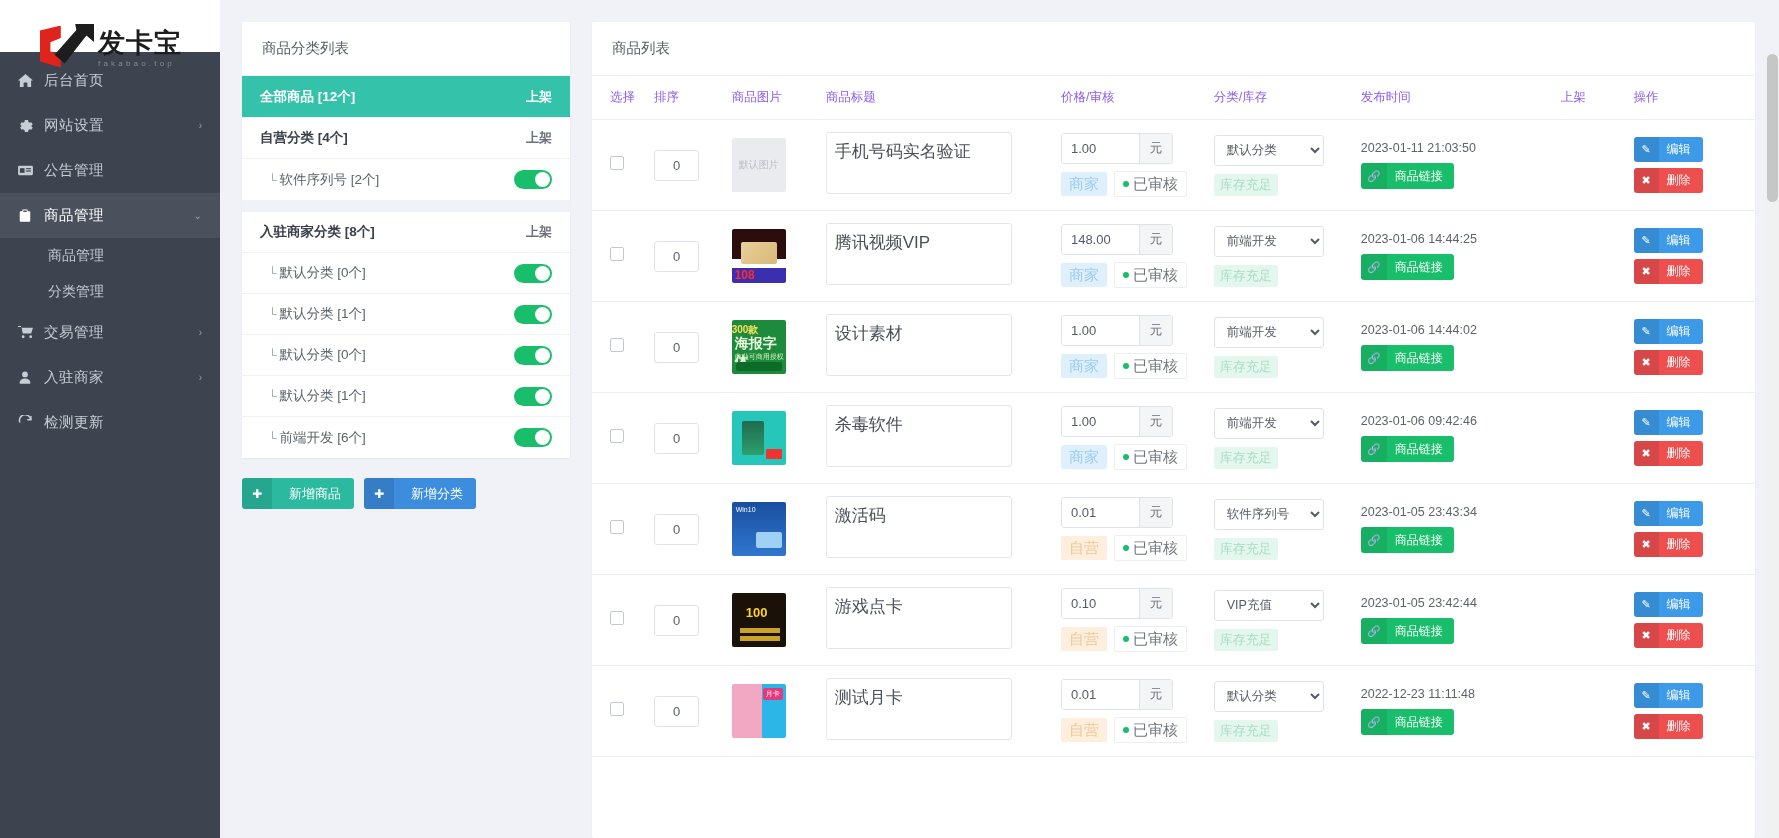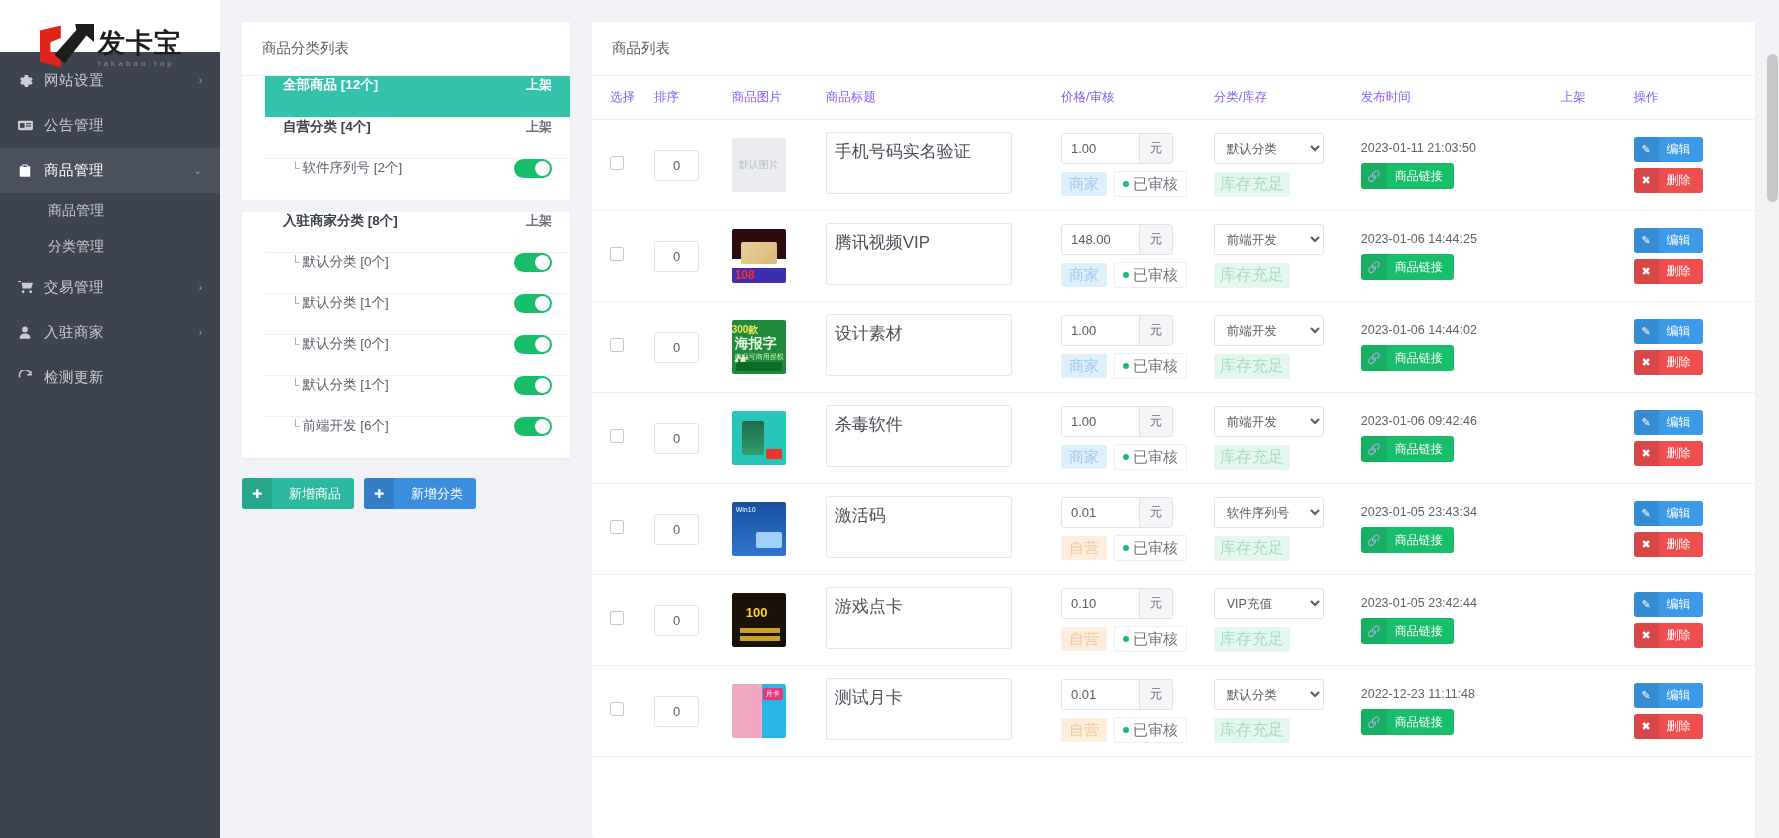--- a/index.html
+++ b/index.html
@@ -70,23 +70,23 @@
   .content { flex: 1; display: flex; gap: 22px; padding: 22px 24px 0 22px; min-height: 0; position: relative; }
 
   
   .left-col { width: 328px; flex: 0 0 328px; display: flex; flex-direction: column; }
   .card { background: #ffffff; border-radius: 2px; box-shadow: 0 1px 2px rgba(0,0,0,.05); }
   .card-head {
     padding: 17px 20px; font-size: 14.5px; color: #555b66; border-bottom: 1px solid #eef0f3;
   }
   .cat-group { background:#fff; }
   .cat-row {
-    display: flex; justify-content: space-between;
+    display: flex; align-items: center; justify-content: space-between;
     padding: 0 18px; height: 41px; font-size: 13.5px; color: #4a5059;
-    border-bottom: 1px solid #f0f2f5; cursor: pointer; margin-left: 23px;
+    border-bottom: 1px solid #f0f2f5; cursor: pointer;
   }
   .cat-row:last-child { border-bottom: none; }
   .cat-row.selected { background: #34c2ab; color: #fff; font-weight: 700; height: 42px; }
   .cat-row.group-title { font-weight: 700; color: #3b4049; }
   .cat-row.child { padding-left: 26px; color: #5b626c; }
   .cat-row .tag-up { font-size: 13px; color: #6b717b; }
   .cat-row.selected .tag-up { color: #ffffff; }
   .cat-sep { height: 12px; background: #f1f2f7; }
   .child-label .corner { color:#9aa0aa; margin-right:3px; font-size:12px;}
   .switch {
@@ -153,21 +153,21 @@
   }
   .badge-merchant { background: #dff0fd; color: #9fcbef; }
   .badge-self { background: #fdeedd; color: #f0c89a; }
   .badge-audit { background: #fff; border: 1px solid #eceef1; color: #6f757e; }
   .dot-green { width: 6px; height: 6px; border-radius: 50%; background: #19be6b; display:inline-block; }
   .cat-select {
     width: 110px; height: 31px; border: 1px solid #dfe2e7; border-radius: 3px;
     font-size: 12.5px; color: #555b64; font-family: inherit; padding: 0 4px 0 8px; background: #fff;
     appearance: auto;
   }
-  .stock-badge { display:inline-block; margin-top: 8px; font-size: 16px; padding: 2px 6px; border-radius: 2px; background: #e4f7ee; color: #a8ddc4; }
+  .stock-badge { display:inline-block; margin-top: 8px; font-size: 13px; padding: 2px 6px; border-radius: 2px; background: #e4f7ee; color: #a8ddc4; }
   .time-txt { font-size: 12.5px; color: #5d636c; }
   .link-btn {
     display: inline-flex; align-items: center; border: none; border-radius: 3px;
     background: #19be6b; color: #fff; font-size: 12px; margin-top: 8px; cursor:pointer;
     height: 26px; overflow:hidden; font-family: inherit;
   }
   .link-btn .bi { width: 26px; height:26px; display:flex; align-items:center; justify-content:center; background: rgba(0,0,0,.08); font-size: 11px;}
   .link-btn .bl { padding: 0 11px 0 8px; }
   .act-col { display: flex; flex-direction: column; gap: 6px; align-items: flex-start; }
   .act-btn {
@@ -223,20 +223,28 @@
           <div class="brand-cn">发卡宝</div>
           <div class="brand-en">fakabao.top</div>
         </div>
       </div>
     </div>
 
     <nav class="nav">
       <div class="nav-item">
         <span class="ni-icon">
           <svg width="15" height="15" viewBox="0 0 16 16" fill="currentColor">
+              <path d="M8 1L0 8h2v7h4V10h4v5h4V8h2z"></path>
+            </svg>
+        </span>
+        <span class="ni-label">后台首页</span>
+      </div>
+      <div class="nav-item">
+        <span class="ni-icon">
+          <svg width="15" height="15" viewBox="0 0 16 16" fill="currentColor">
               <path d="M8 5a3 3 0 100 6 3 3 0 000-6zm6.4 3l1.3-1-1.5-2.6-1.6.6a6 6 0 00-1.6-1L10.7 2H7.3l-.3 2a6 6 0 00-1.6 1l-1.6-.6L2.3 7l1.3 1a6 6 0 000 .9L2.3 10l1.5 2.6 1.6-.6a6 6 0 001.6 1l.3 2h3.4l.3-2a6 6 0 001.6-1l1.6.6L15.7 10l-1.3-1z"></path>
             </svg>
         </span>
         <span class="ni-label">网站设置</span>
         <span class="ni-arrow">›</span>
       </div>
       <div class="nav-item">
         <span class="ni-icon">
           <svg width="15" height="13" viewBox="0 0 16 14" fill="currentColor">
               <rect x="0" y="2" width="16" height="10" rx="1.5"></rect>

